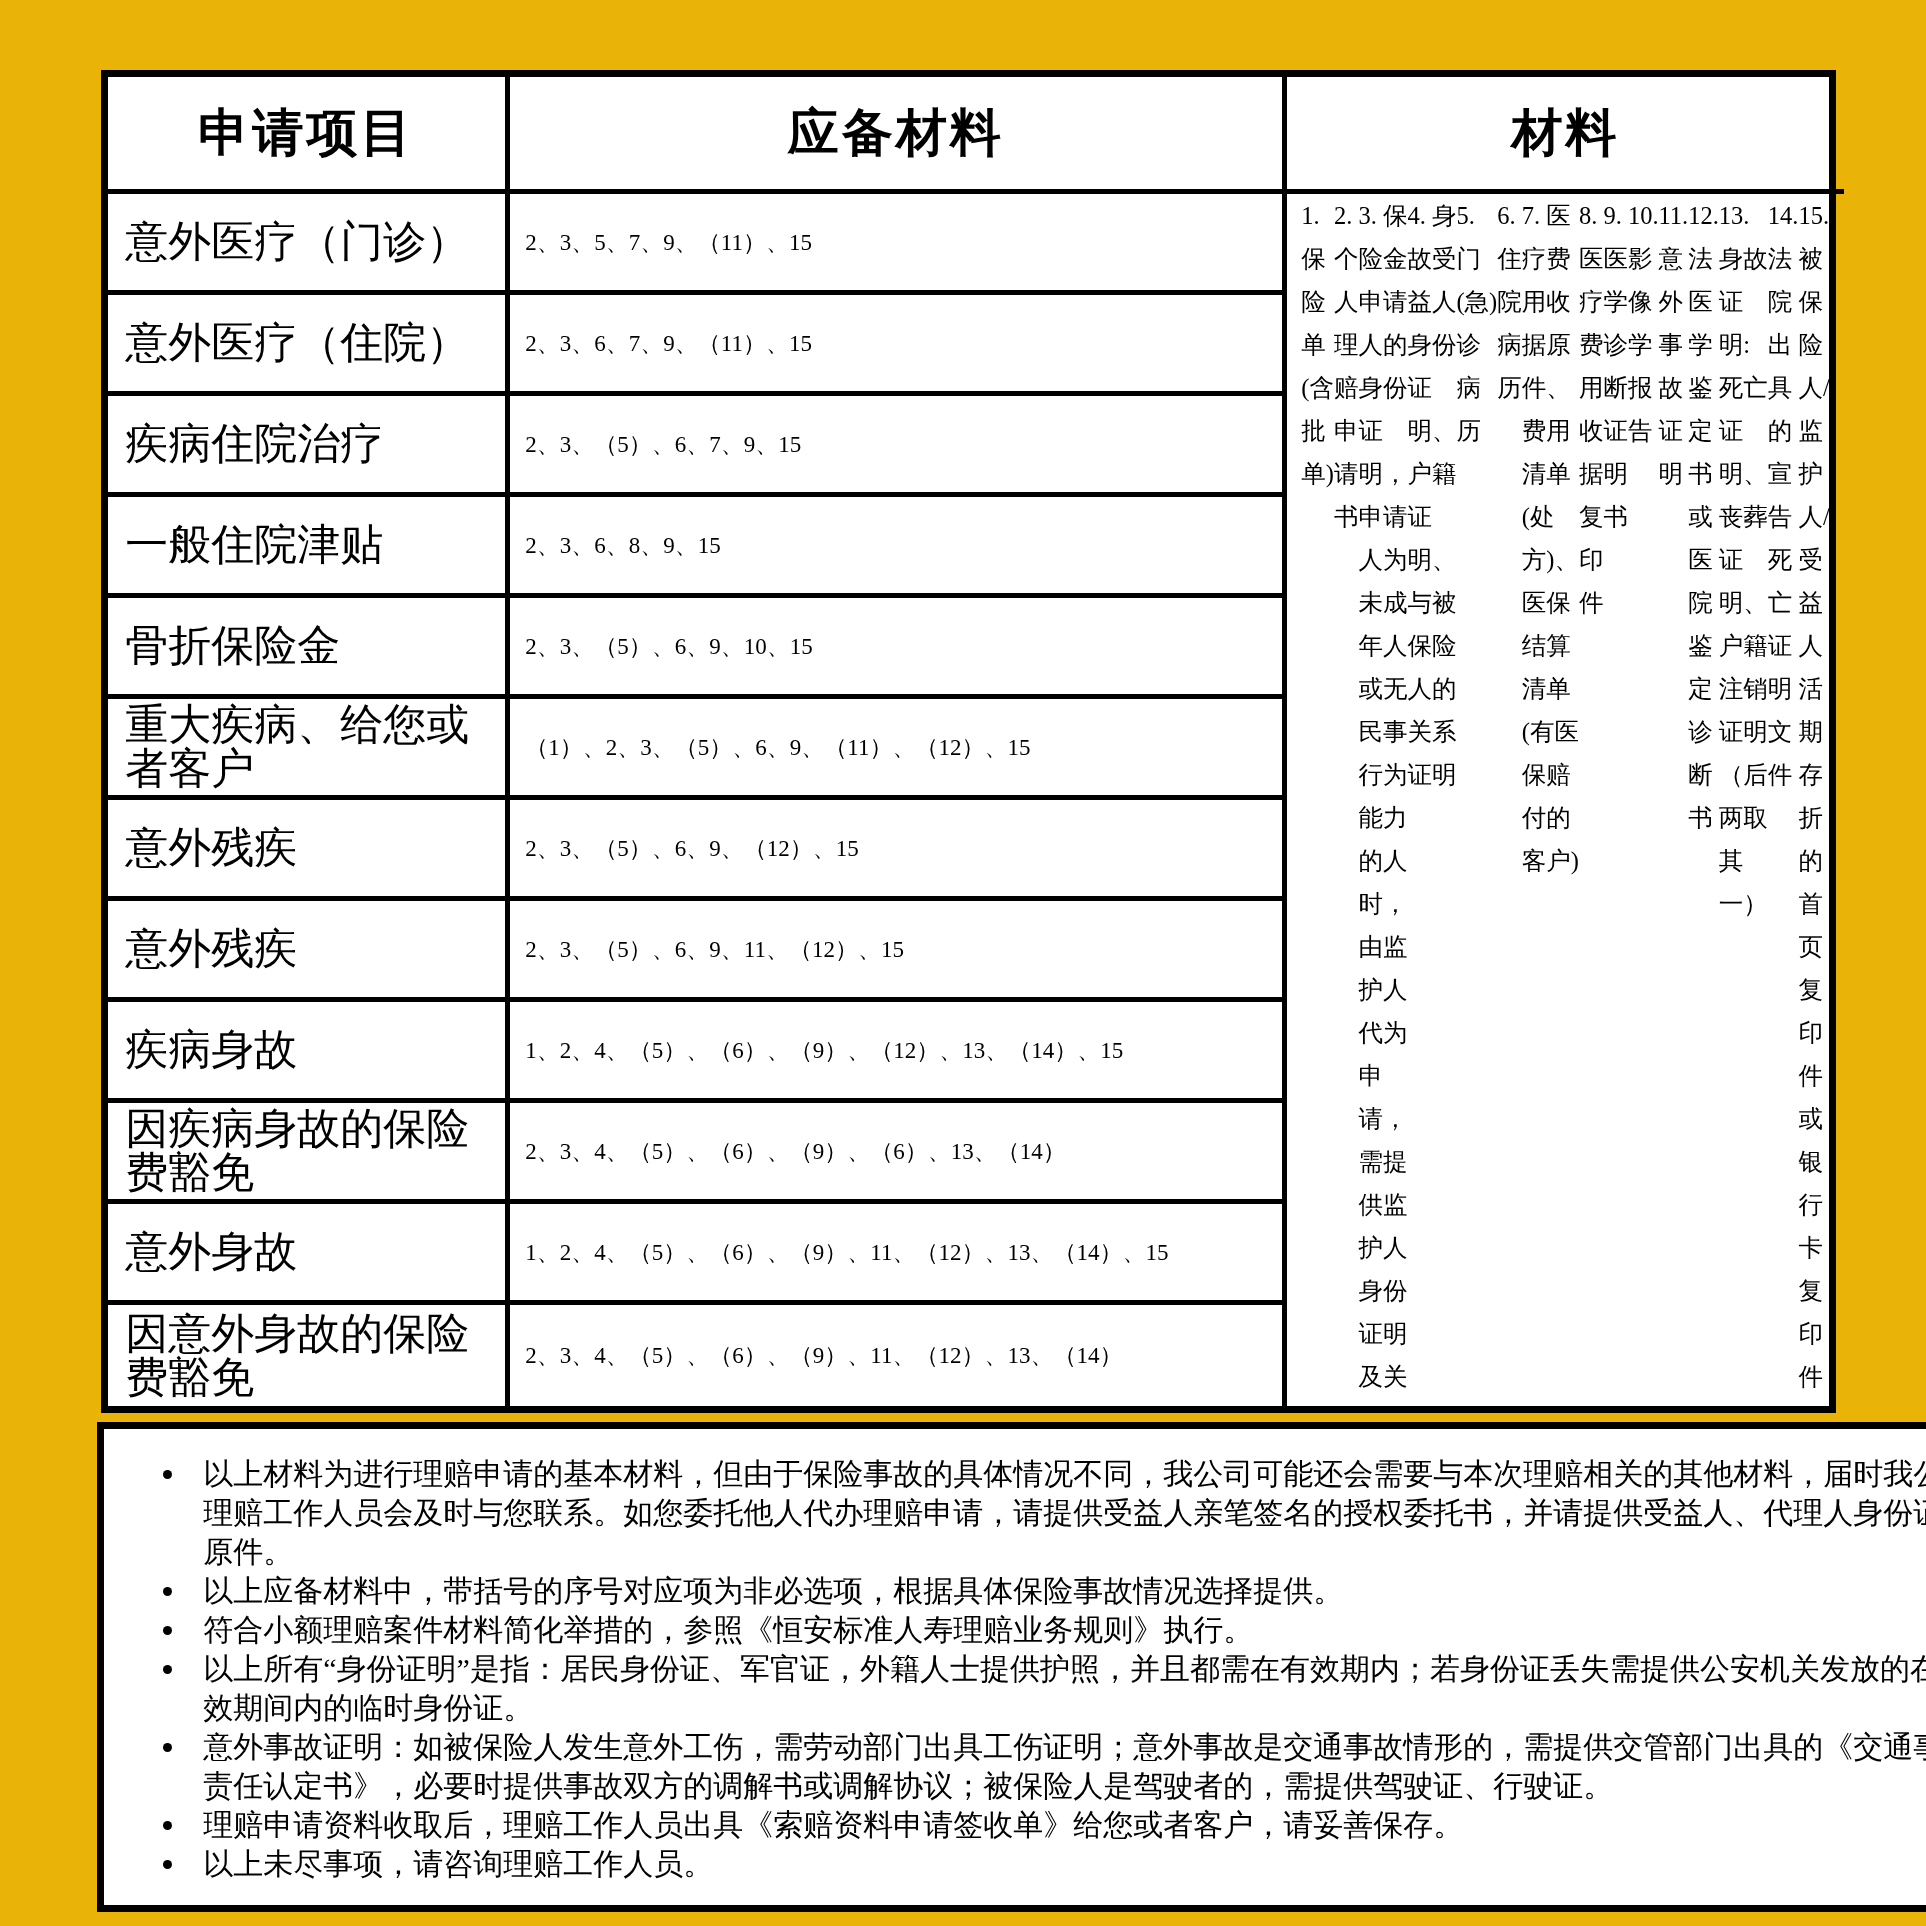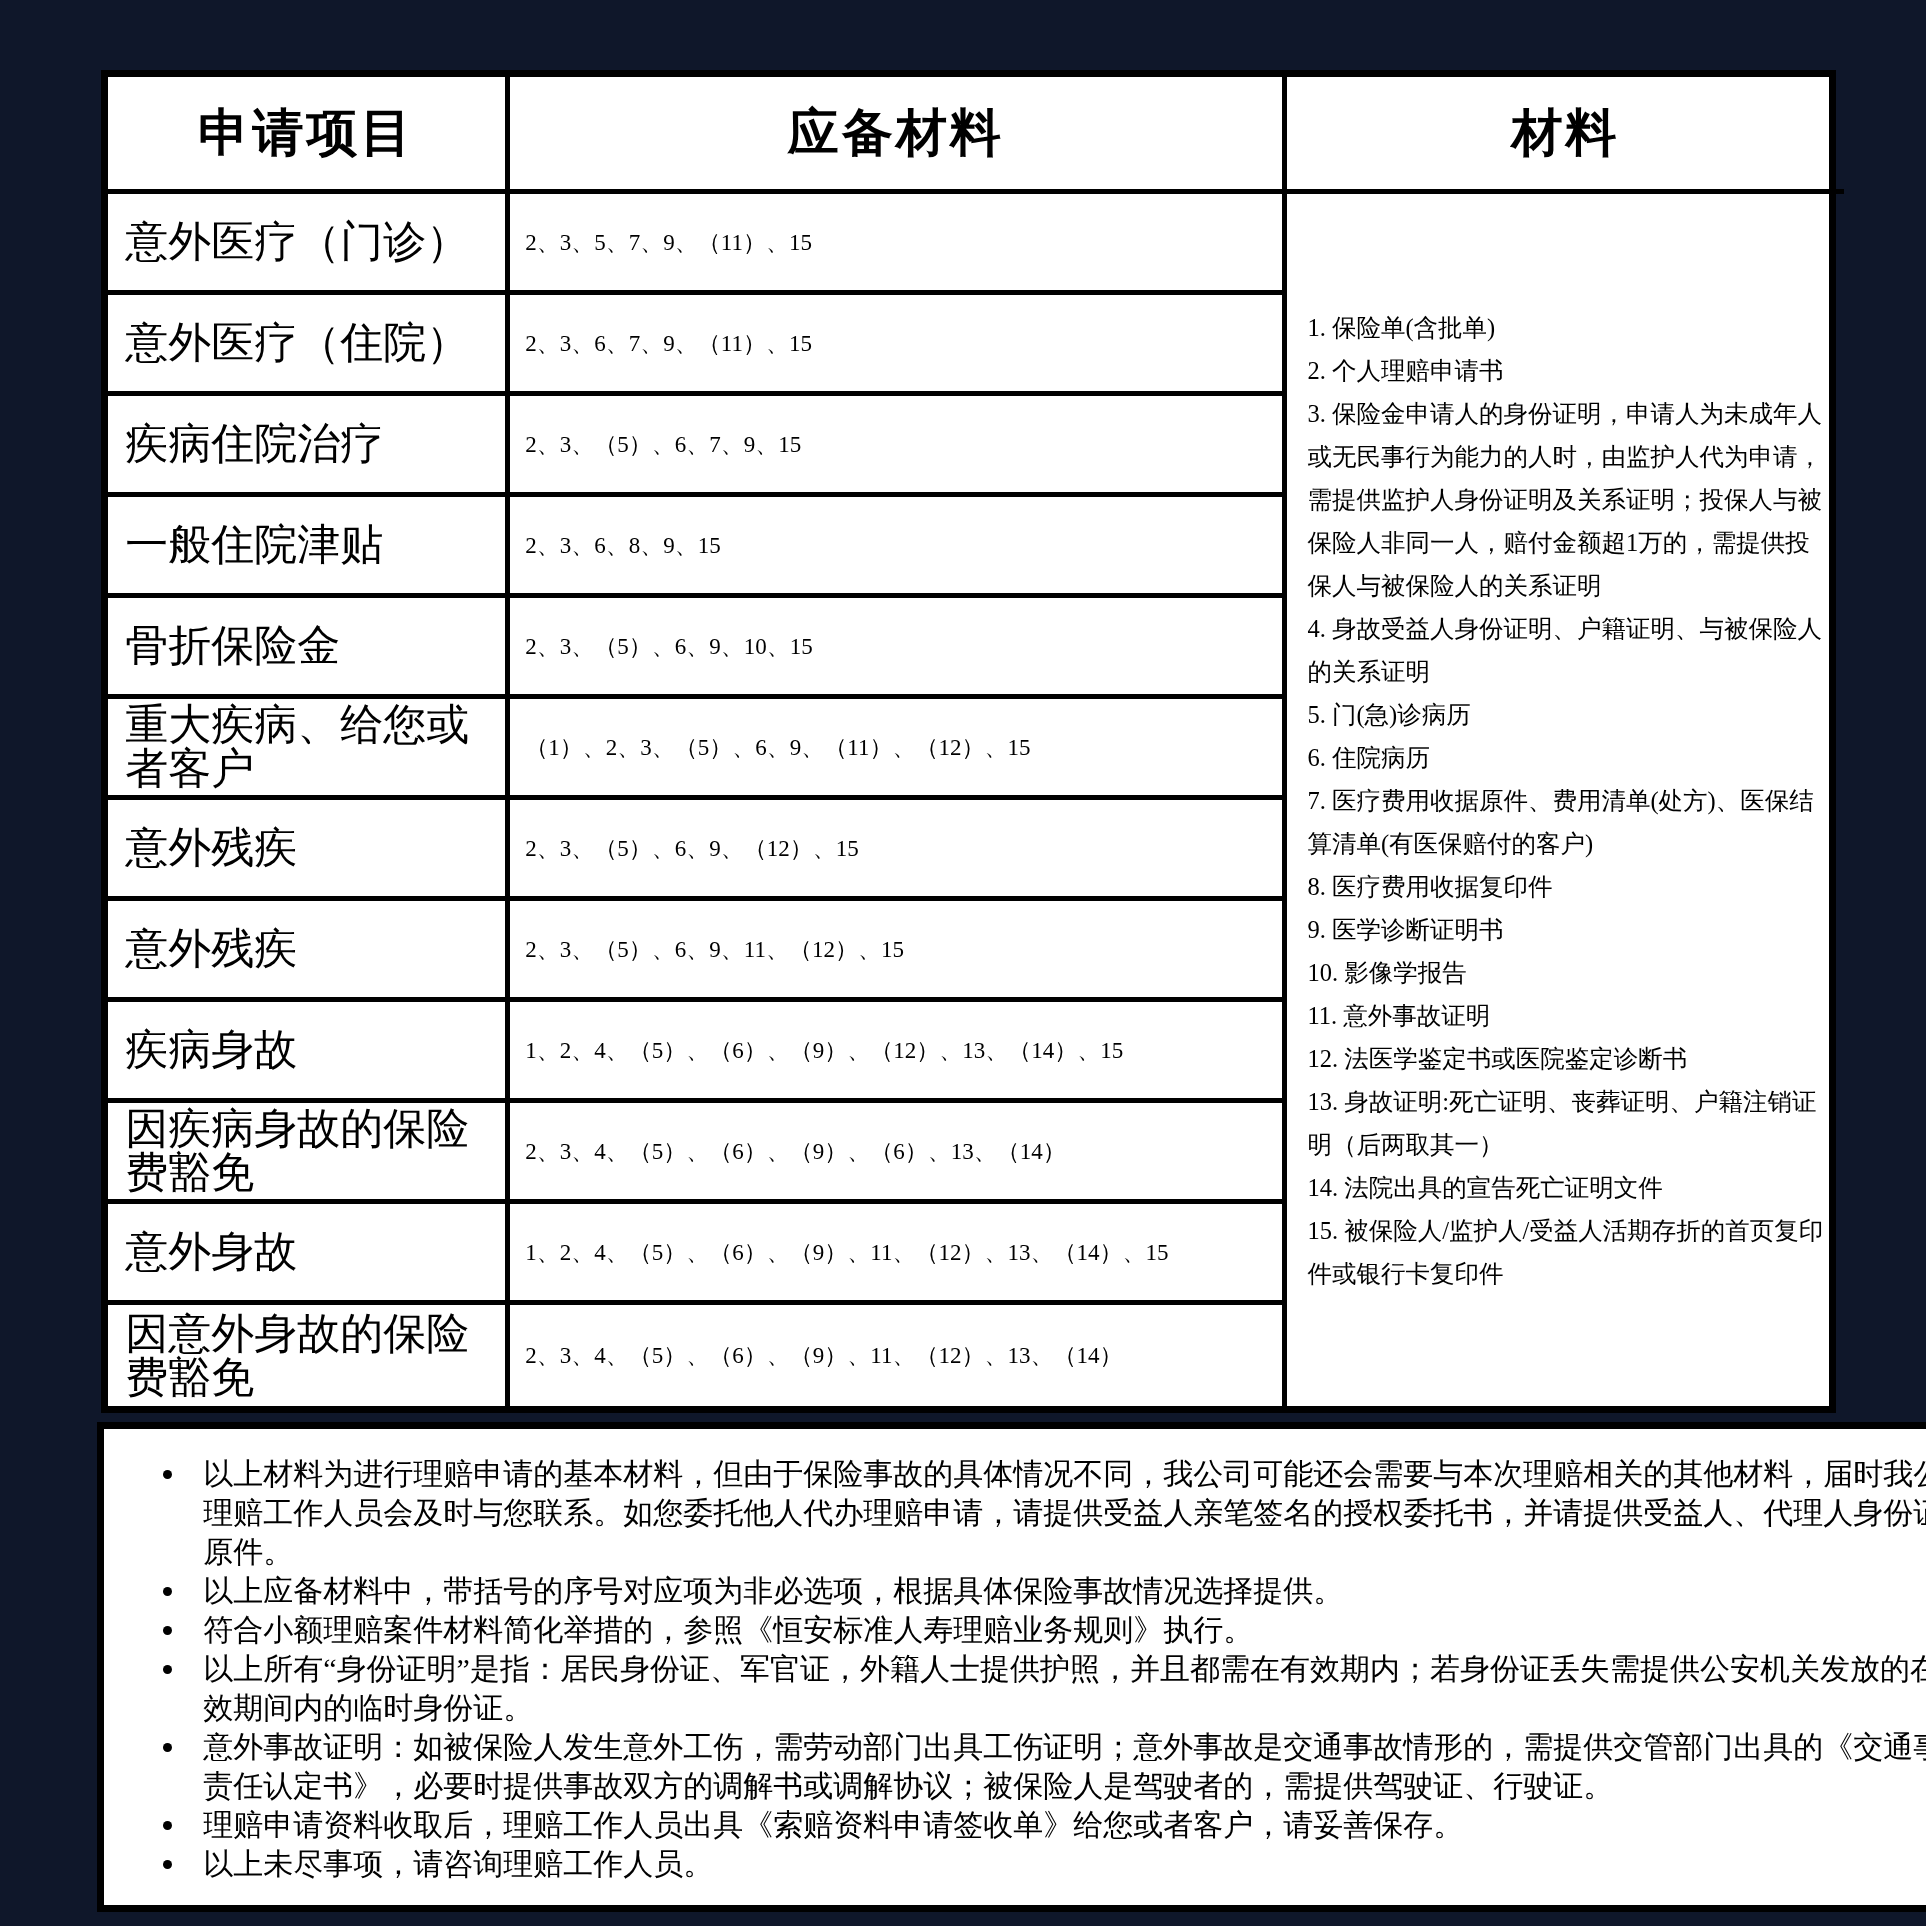--- a/index.html
+++ b/index.html
@@ -4,21 +4,21 @@
 <style>
   html, body {
     margin: 0;
     padding: 0;
     background: #ffffff;
   }
   .page {
     position: relative;
     width: 1926px;
     height: 1926px;
-    background: #0f172a;
+    background: #eab308;
     color: #000000;
     font-family: "Liberation Serif", "DejaVu Serif", serif;
     overflow: hidden;
   }
 
   
   .claims-table {
     position: absolute;
     left: 101px;
     top: 70px;
@@ -54,21 +54,21 @@
     line-height: 44px;
   }
   .codes-cell {
     padding-left: 15.3px;
     font-size: 23px;
     white-space: nowrap;
   }
   .legend-cell {
     grid-column: 3;
     grid-row: 2 / span 12;
-    flex-direction: column;
+    flex-direction: row;
     justify-content: center;
     align-items: flex-start;
     padding: 0 20.4px;
     font-size: 24.5px;
     line-height: 43px;
   }
   .legend-item { margin: 0; }
 
   
   .notes-box {

